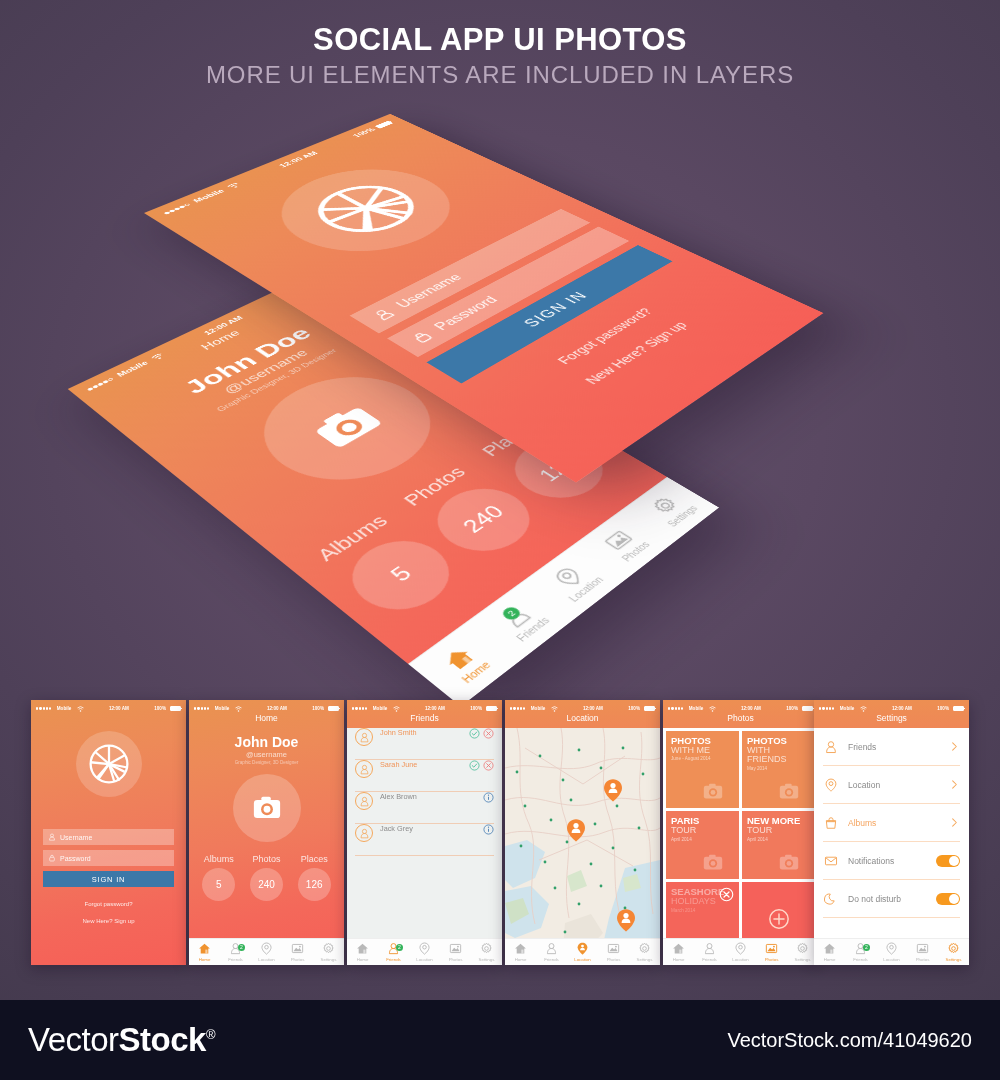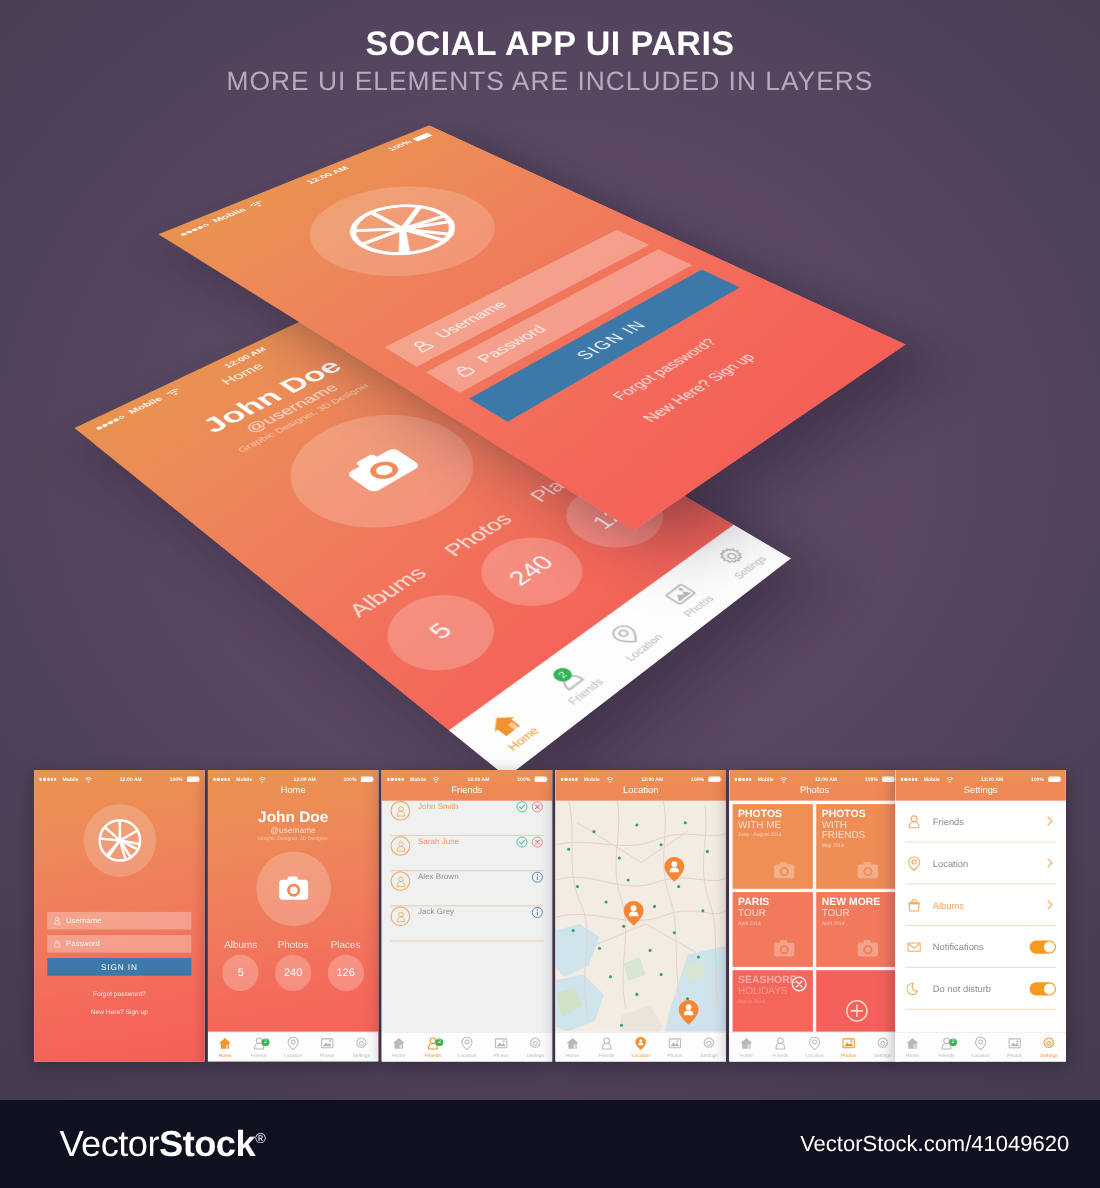--- a/index.html
+++ b/index.html
@@ -277,21 +277,21 @@
     width: 10px; height: 10px; border-radius: 50%; background: #fff;
   }
 
   
   .footer {
     position: absolute; left: 0; top: 1000px;
     width: 1000px; height: 80px; background: #0f1020;
     display: flex; align-items: center;
   }
   .vs-logo { margin-left: 28px; color: #fff; font-size: 33px; letter-spacing: -0.5px; }
-  .vs-logo .thin { font-weight: 300; margin-left: 26px; }
+  .vs-logo .thin { font-weight: 300; }
   .vs-logo .bold { font-weight: bold; margin-top: 40px; }
   .vs-logo .reg { font-size: 13px; vertical-align: super; }
   .vs-url { margin-left: auto; margin-right: 28px; color: #fff; font-size: 20px; }
 </style>
 </head>
 <body>
 
 <svg width="0" height="0" style="position:absolute" aria-hidden="true">
   <defs>
     <g id="g-aperture">
@@ -374,21 +374,21 @@
       <path d="M1 3.4 A9 9 0 0 1 13 3.4" fill="none" stroke="currentColor" stroke-width="1.5"></path>
       <path d="M3.3 6 A5.6 5.6 0 0 1 10.7 6" fill="none" stroke="currentColor" stroke-width="1.5"></path>
       <circle cx="7" cy="9.4" r="1.5" fill="currentColor"></circle>
     </g>
   </defs>
 </svg>
 
 <div class="stage">
 
   <div class="heading">
-    <span class="t1">SOCIAL APP UI PARIS</span>
+    <span class="t1">SOCIAL APP UI PHOTOS</span>
     <span class="t2">MORE UI ELEMENTS ARE INCLUDED IN LAYERS</span>
   </div>
 
   <div class="persp">
 
     <div class="card3d" id="card-home">
       <div class="screen">
         <div class="statusbar big-status">
           <span class="sb-left">
             <span class="sb-dots">

